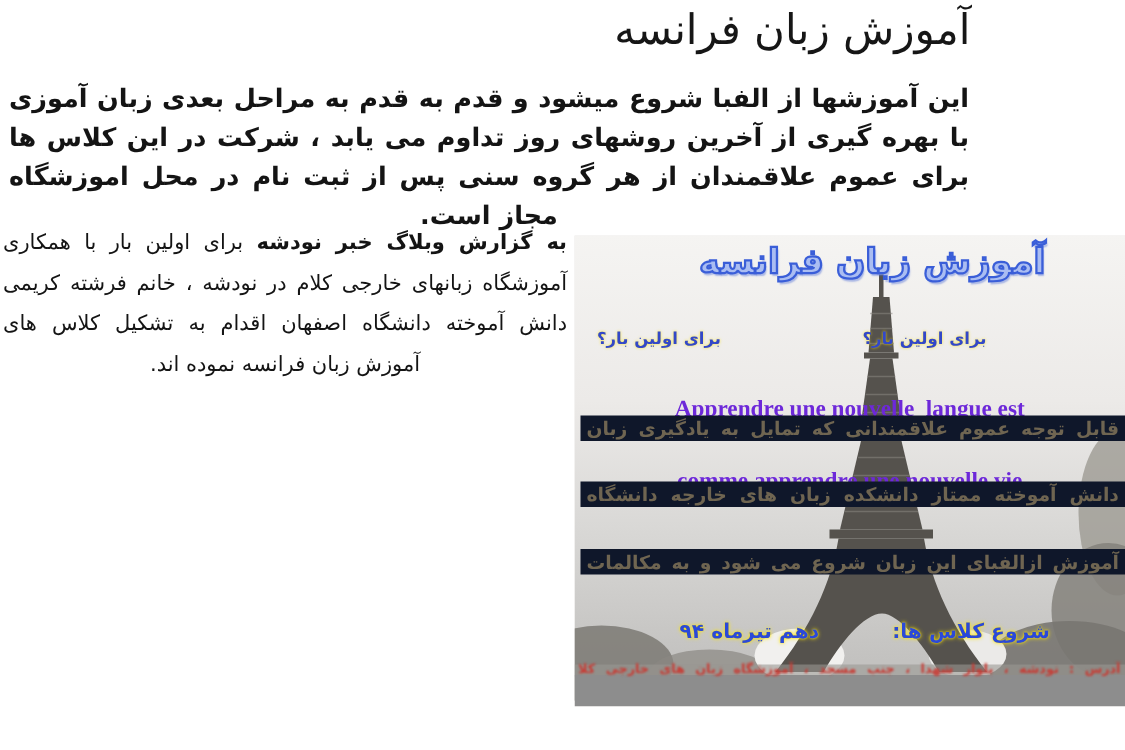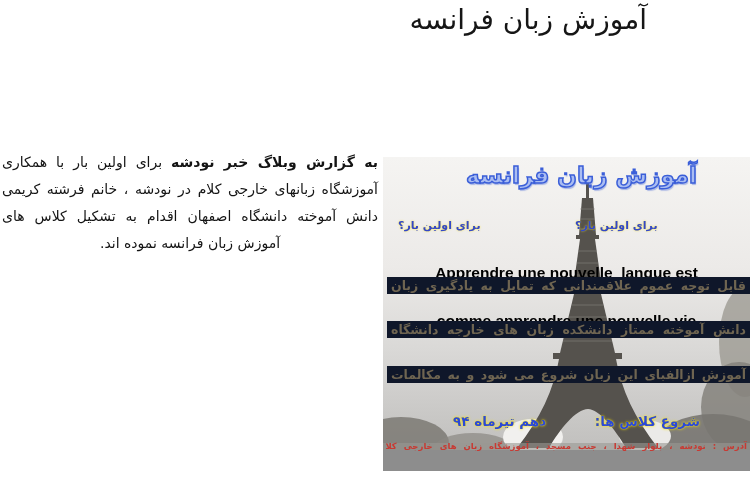--- a/index.html
+++ b/index.html
@@ -49,22 +49,22 @@
     position:absolute;top:62px;direction:rtl;
     font-size:11px;font-weight:700;color:#3348c8;
     text-shadow:0 0 2px rgba(255,230,0,.85);
   }
   .tag-l{left:15px;}
   .tag-r{left:192px;}
 
   .french{
     position:absolute;top:76px;left:0;right:0;
     text-align:center;white-space:pre-wrap;
-    font-family:Liberation Sans, sans-serif;
-    font-size:15.5px;font-weight:700;line-height:16px;color:#000000;
+    font-family:Liberation Serif, serif;
+    font-size:15.5px;font-weight:700;line-height:16px;color:#6d28d9;
   }
 
   .hl{
     position:absolute;height:17px;
     background:#0f172a;color:#6f6551;
     direction:rtl;font-size:12.5px;font-weight:700;line-height:17px;
     padding:0 4px;
   }
   .hl.full{left:4px;right:0;text-align:justify;text-align-last:justify;}
   .hl.short{left:4px;white-space:nowrap;}
@@ -87,20 +87,21 @@
     filter:blur(.6px);
   }
 </style>
 </head>
 <body>
 
 <div class="page">
 
   <h1 class="page-title">آموزش زبان فرانسه</h1>
 
+  <p class="intro">این آموزشها از الفبا شروع میشود و قدم به قدم به مراحل بعدی زبان آموزی با بهره گیری از آخرین روشهای روز تداوم می یابد ، شرکت در این کلاس ها برای عموم علاقمندان از هر گروه سنی پس از ثبت نام در محل اموزشگاه مجاز است.</p>
 
   <p class="news"><b>به گزارش وبلاگ خبر نودشه</b><span> برای اولین بار  با همکاری آموزشگاه زبانهای خارجی کلام در نودشه ، خانم فرشته کریمی دانش آموخته دانشگاه اصفهان اقدام به تشکیل کلاس های آموزش زبان فرانسه نموده اند.</span></p>
 
   <div class="poster">
 
     <svg viewBox="0 0 367 314" preserveAspectRatio="none" aria-hidden="true">
       <defs>
         <linearGradient id="sky" x1="0" y1="0" x2="0" y2="1">
           <stop offset="0" stop-color="#f5f4f2"></stop>
           <stop offset="0.35" stop-color="#eceae8"></stop>

